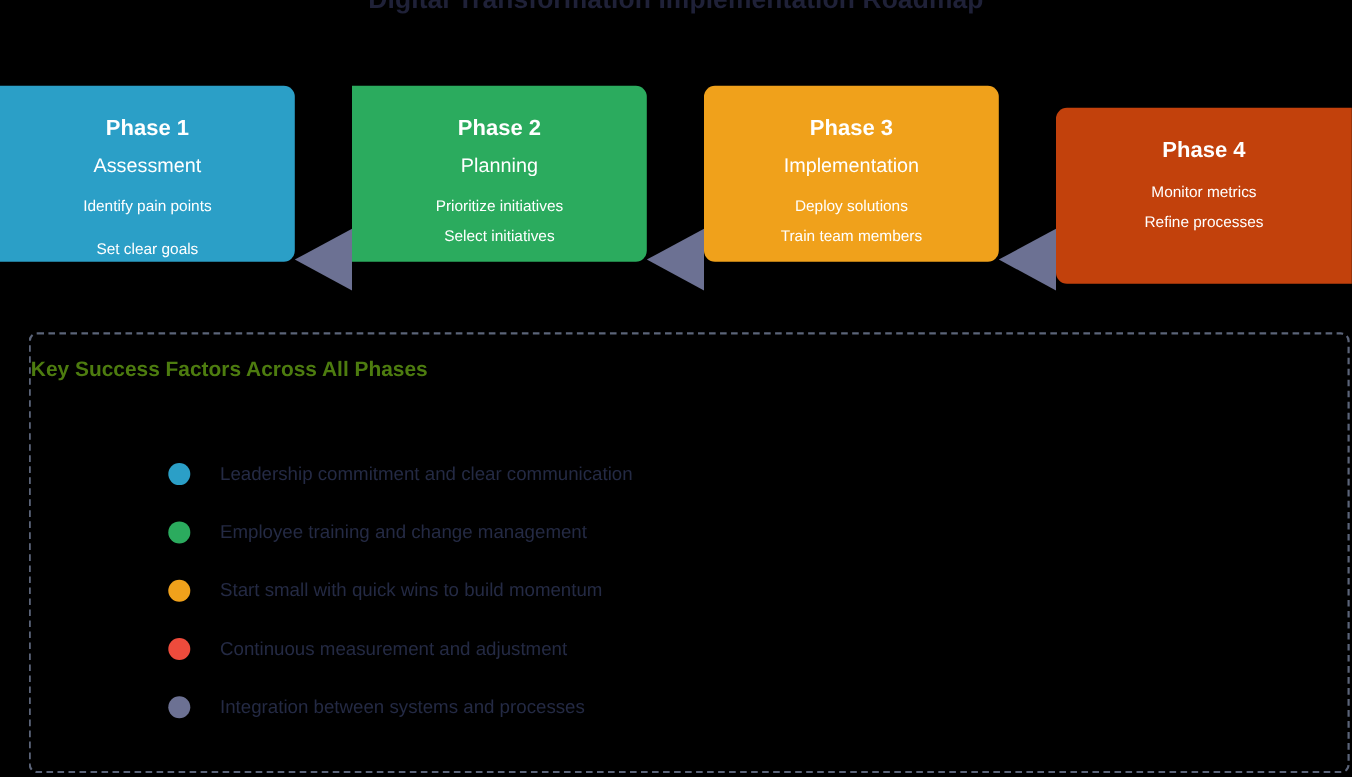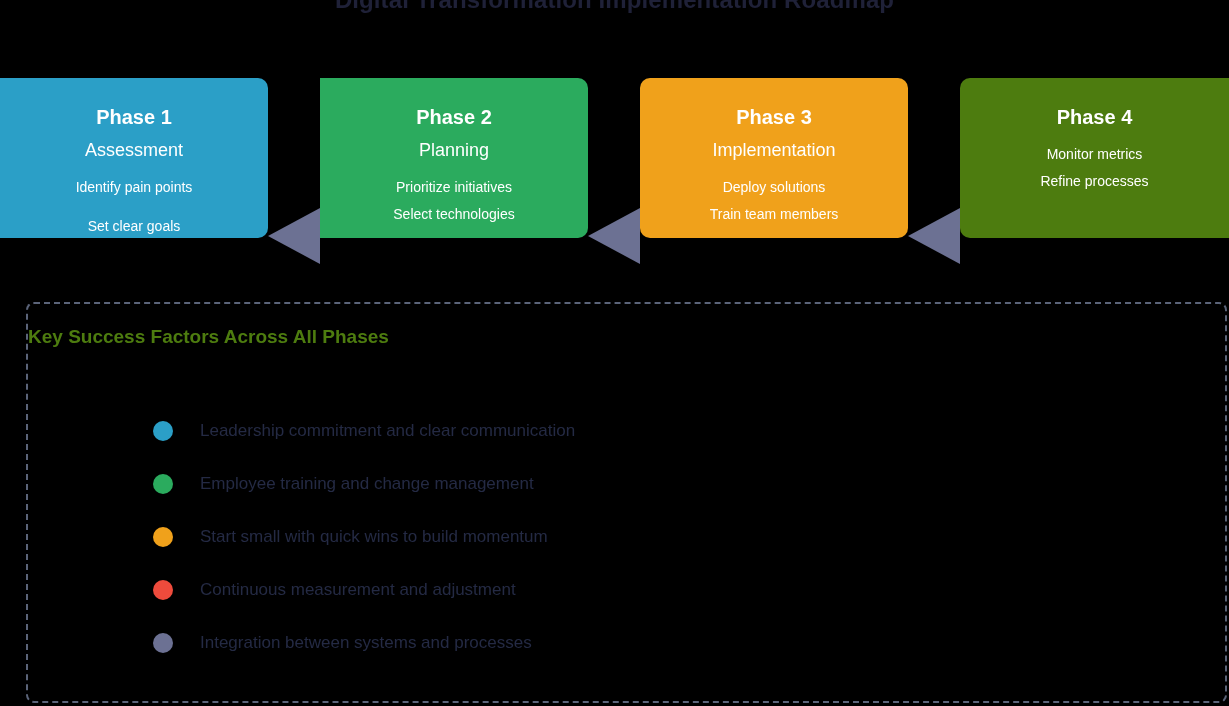--- a/index.html
+++ b/index.html
@@ -154,35 +154,35 @@
     <div class="phase-detail">Identify pain points</div>
     <div class="phase-detail" style="margin-top:12px">Set clear goals</div>
   </div>
 
   <div class="connector" id="connector-0" style="border-right-color: rgb(108, 113, 147);"></div>
 
   <div class="phase-box" id="phase-1" style="background: rgb(43, 171, 94);">
     <div class="phase-name">Phase 2</div>
     <div class="phase-subtitle">Planning</div>
     <div class="phase-detail">Prioritize initiatives</div>
-    <div class="phase-detail" style="margin-top:0">Select technologies</div>
+    <div class="phase-detail" style="margin-top:0">Select initiatives</div>
   </div>
 
   <div class="connector" id="connector-1" style="border-right-color: rgb(108, 113, 147);"></div>
 
   <div class="phase-box" id="phase-2" style="background: rgb(240, 161, 27);">
     <div class="phase-name">Phase 3</div>
     <div class="phase-subtitle">Implementation</div>
     <div class="phase-detail">Deploy solutions</div>
     <div class="phase-detail" style="margin-top:0">Train team members</div>
   </div>
 
   <div class="connector" id="connector-2" style="border-right-color: rgb(108, 113, 147);"></div>
 
-  <div class="phase-box" id="phase-3" style="background: #4d7c0f;">
+  <div class="phase-box" id="phase-3" style="background: #c2410c; margin-top: 20px;">
     <div class="phase-name">Phase 4</div>
     <div class="phase-detail">Monitor metrics</div>
     <div class="phase-detail" style="margin-top:0">Refine processes</div>
   </div>
 
 </div>
 
 <div class="factors-panel" style="border-color: rgb(91, 100, 121);">
 
   <div class="factors-title">Key Success Factors Across All Phases</div>

